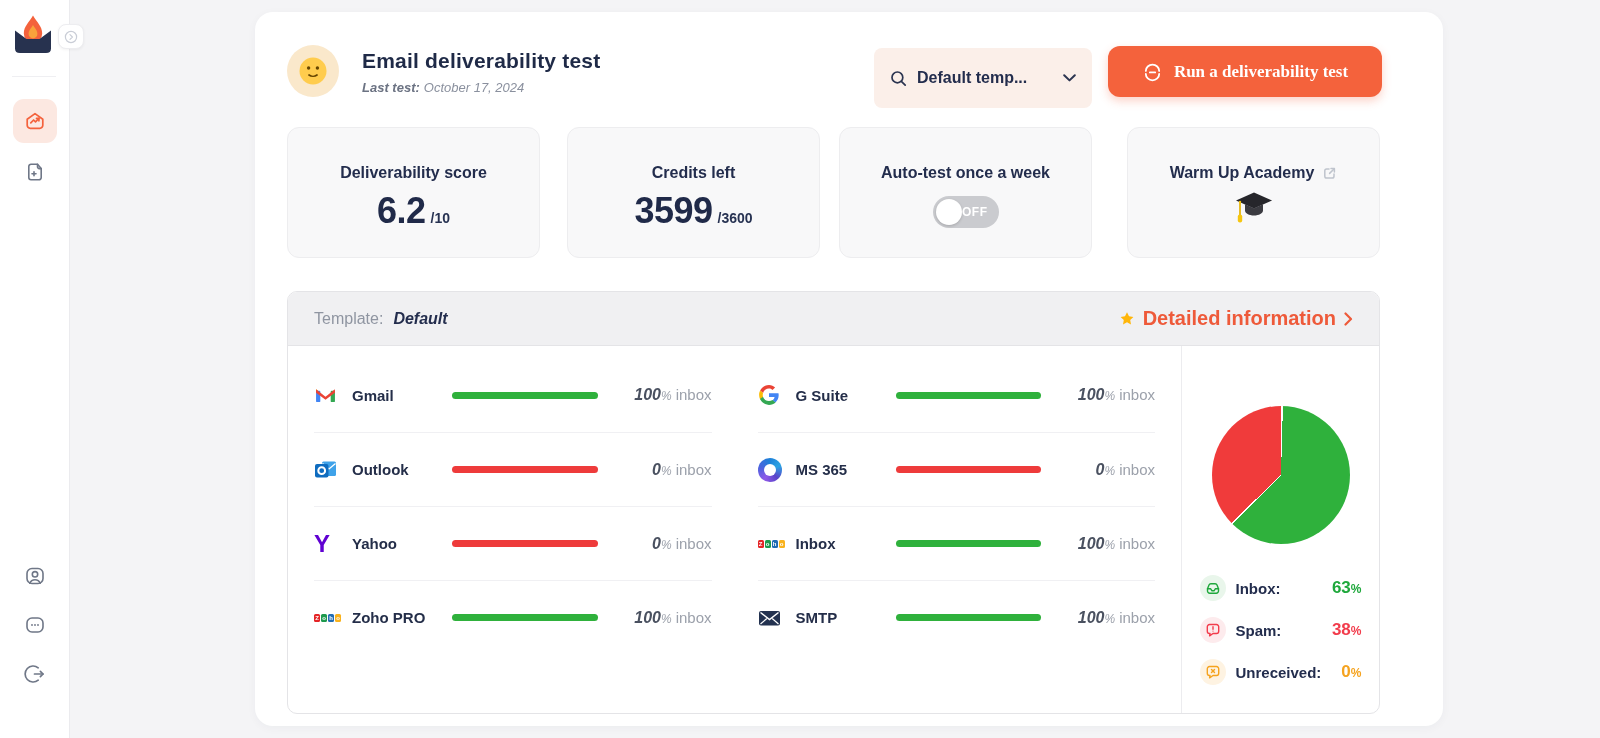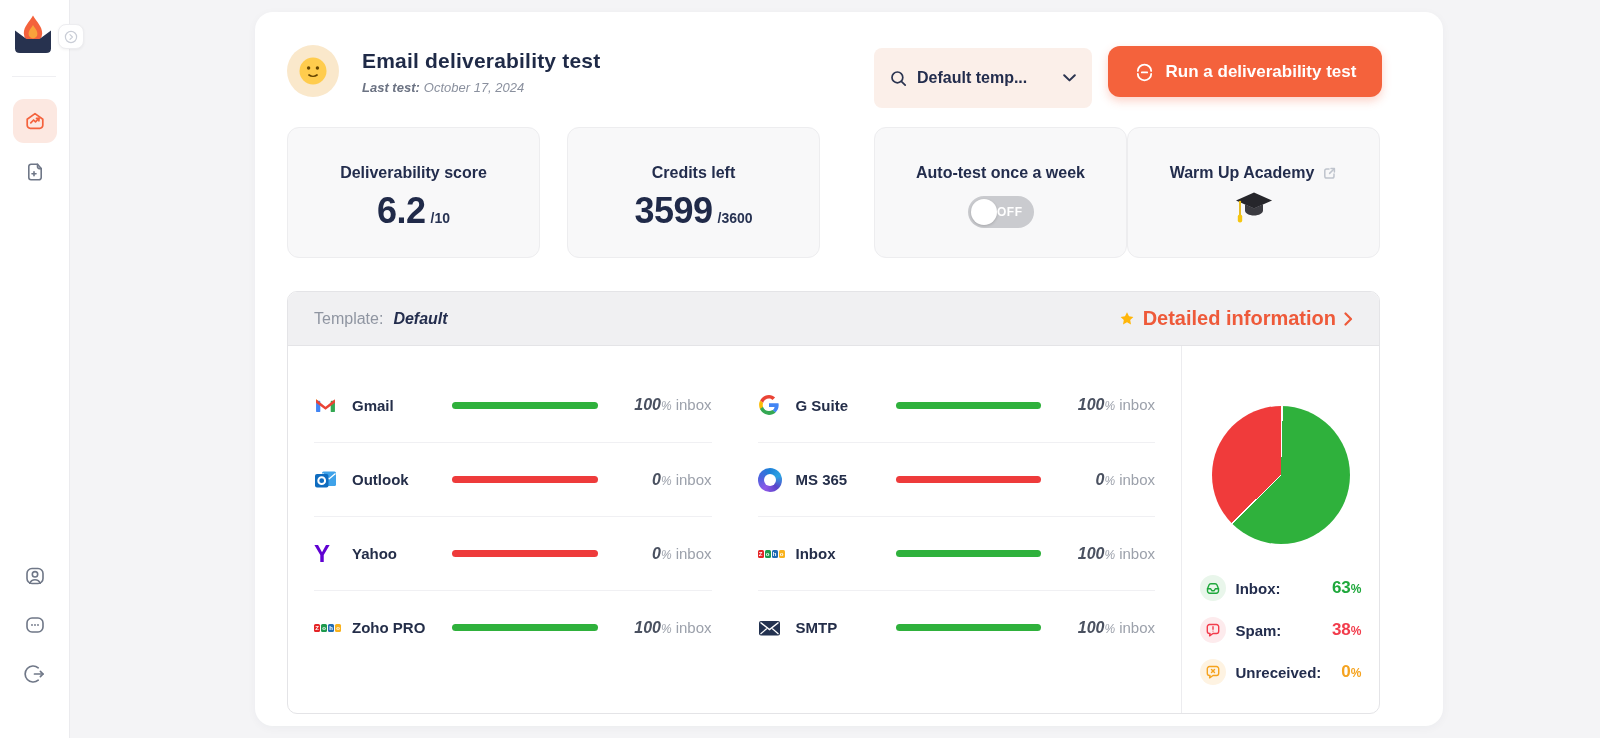--- a/index.html
+++ b/index.html
@@ -30,44 +30,44 @@
   .main-card { position:absolute; left:255px; top:12px; width:1188px; height:714px; background:#FFFFFF; border-radius:18px; box-shadow:0 2px 10px rgba(30,40,80,.04); }
 
   
   .avatar { position:absolute; left:32px; top:33px; width:52px; height:52px; border-radius:50%; background:#FAE8CB; display:flex; align-items:center; justify-content:center; }
   .page-title { position:absolute; left:107px; top:37px; font-size:21px; font-weight:bold; color:#1F2A47; letter-spacing:.2px; }
   .last-test { position:absolute; left:107px; top:68px; font-size:13px; font-style:italic; color:#8A909E; }
   .last-test b { color:#6C7383; margin-right:4px; }
 
   .template-dd { position:absolute; left:619px; top:36px; width:218px; height:60px; background:#FBEFE9; border-radius:8px; display:flex; align-items:center; padding:0 16px; gap:10px; cursor:pointer; }
   .template-dd .dd-label { font-size:16px; font-weight:bold; color:#232D4D; flex:1; white-space:nowrap; overflow:hidden; }
-  .run-btn { position:absolute; left:853px; top:34px; width:274px; height:51px; background:#F4623C; border:none; border-radius:12px; display:flex; align-items:center; justify-content:center; gap:11px; color:#fff; font-family:Liberation Sans, sans-serif; font-size:17px; font-weight:bold; cursor:pointer; box-shadow:0 4px 10px rgba(244,98,60,.28); }
+  .run-btn { position:absolute; left:853px; top:34px; width:274px; height:51px; background:#F4623C; border:none; border-radius:12px; display:flex; align-items:center; justify-content:center; gap:11px; color:#fff; font-family:Liberation Serif, serif; font-size:17px; font-weight:bold; cursor:pointer; box-shadow:0 4px 10px rgba(244,98,60,.28); }
 
   
   .stat-card { position:absolute; top:115px; width:253px; height:131px; background:#F8F8F9; border:1px solid #EDEDEF; border-radius:12px; text-align:center; padding-top:36px; }
-  .stat-1 { left:32px; } .stat-2 { left:312px; } .stat-3 { left:619px; } .stat-4 { left:872px; }
+  .stat-1 { left:32px; } .stat-2 { left:312px; } .stat-3 { left:584px; } .stat-4 { left:872px; }
   .stat-title { font-size:16px; font-weight:bold; color:#232D4D; display:inline-flex; align-items:center; gap:8px; }
   .stat-value { margin-top:8px; display:flex; justify-content:center; align-items:baseline; gap:5px; }
   .stat-big { font-size:36px; font-weight:bold; color:#202A49; letter-spacing:-.5px; }
   .stat-max { font-size:14px; font-weight:bold; color:#273252; }
   .toggle { position:relative; width:66px; height:32px; border-radius:16px; background:#CACBCF; margin:14px auto 0; cursor:pointer; }
   .toggle .knob { position:absolute; left:3px; top:3px; width:26px; height:26px; border-radius:50%; background:#fff; box-shadow:0 1px 3px rgba(0,0,0,.18); }
   .toggle .state { position:absolute; right:11px; top:50%; transform:translateY(-50%); color:#fff; font-size:12px; font-weight:bold; letter-spacing:.5px; }
   .cap-wrap { margin-top:8px; display:flex; justify-content:center; }
 
   
   .tpanel { position:absolute; left:32px; top:279px; width:1093px; height:423px; border:1px solid #E4E4E7; border-radius:10px; overflow:hidden; display:flex; flex-direction:column; background:#fff; }
   .tp-header { height:54px; flex:none; background:#F0F0F2; border-bottom:1px solid #E4E4E7; display:flex; align-items:center; padding:0 26px; }
   .tp-label { font-size:16px; color:#8F95A1; }
   .tp-value { font-size:16px; font-weight:bold; font-style:italic; color:#232D4D; margin-left:10px; }
   .tp-link { margin-left:auto; display:flex; align-items:center; gap:8px; cursor:pointer; }
   .tp-link-text { font-size:20px; font-weight:bold; color:#EE5A3A; }
 
   .tp-body { flex:1; display:flex; min-height:0; }
-  .providers { width:893px; flex:none; display:grid; grid-template-columns:1fr 1fr; column-gap:46px; grid-auto-rows:74px; align-content:start; padding:22px 26px 0; }
+  .providers { width:893px; flex:none; display:grid; grid-template-columns:1fr 1fr; column-gap:46px; grid-auto-rows:74px; align-content:start; padding:12px 26px 0; }
   .prov-row { display:flex; align-items:center; }
   .prov-row.bt { border-top:1px solid #F0F0F3; }
   .p-icon { width:28px; flex:none; display:flex; align-items:center; justify-content:flex-start; }
   .p-name { width:94px; flex:none; font-size:15px; font-weight:bold; color:#242E49; margin-left:10px; }
   .p-bar { flex:1; height:7px; border-radius:4px; margin:0 18px 0 6px; background:#D8D8DC; }
   .p-bar[data-pct="100"] { background:#2FB13C; }
   .p-bar[data-pct="0"]   { background:#EE3B3B; }
   .p-pct { width:96px; flex:none; text-align:right; white-space:nowrap; }
   .pv { font-style:italic; font-weight:bold; font-size:16px; color:#4A5160; }
   .pu { font-style:italic; font-size:12px; color:#9CA1AB; }

